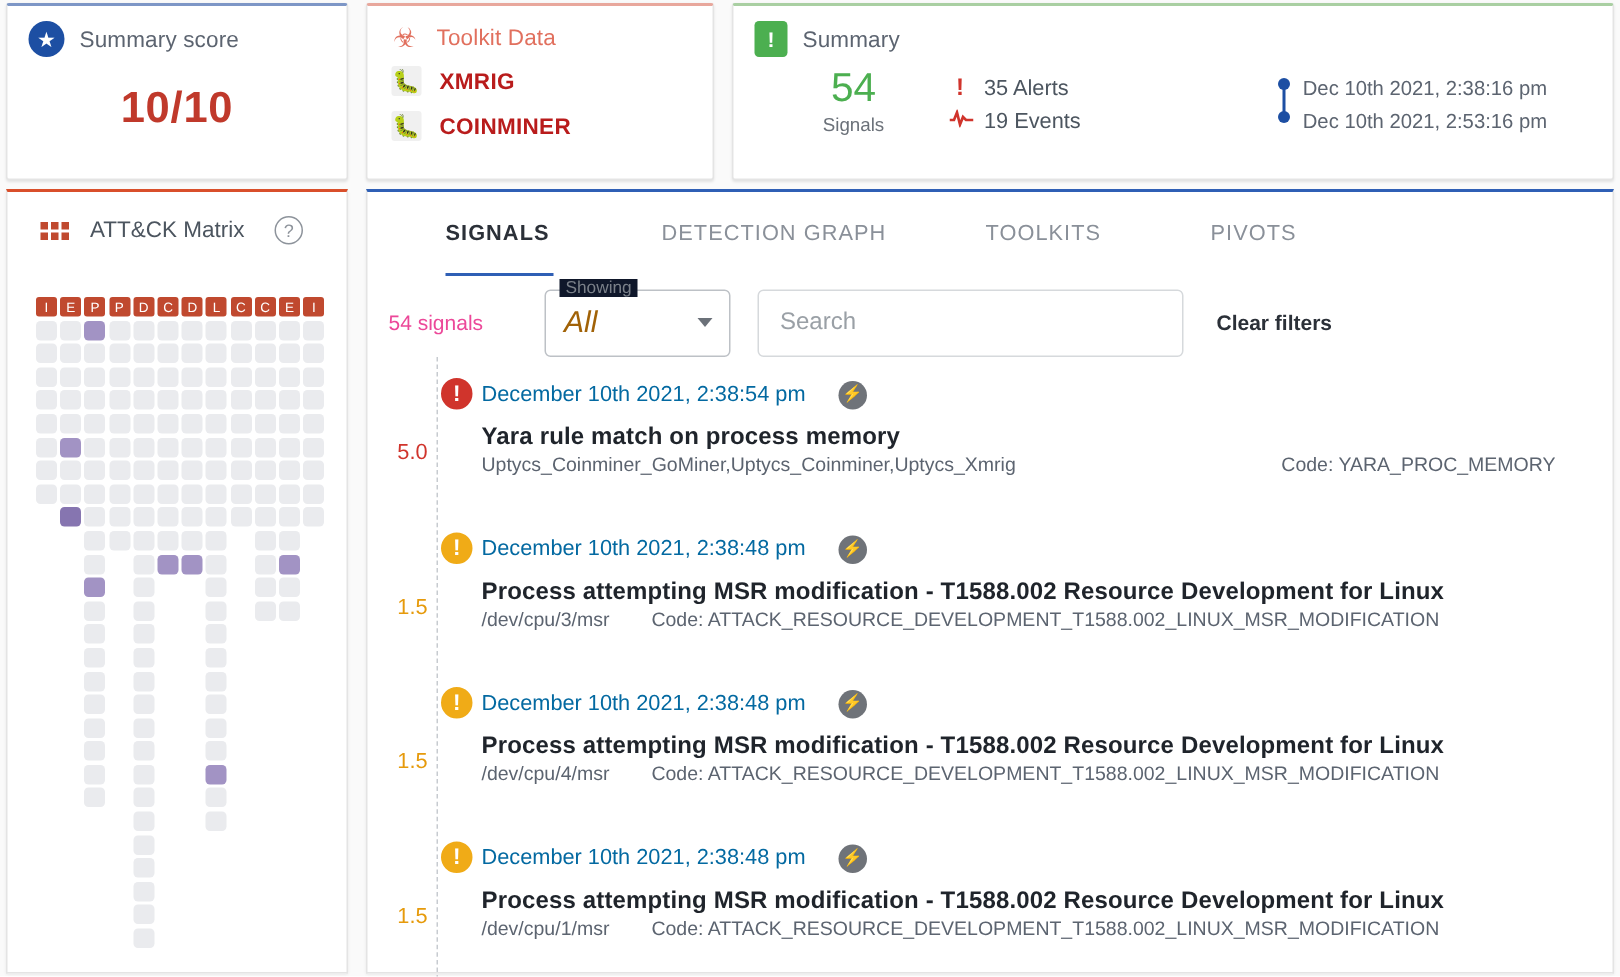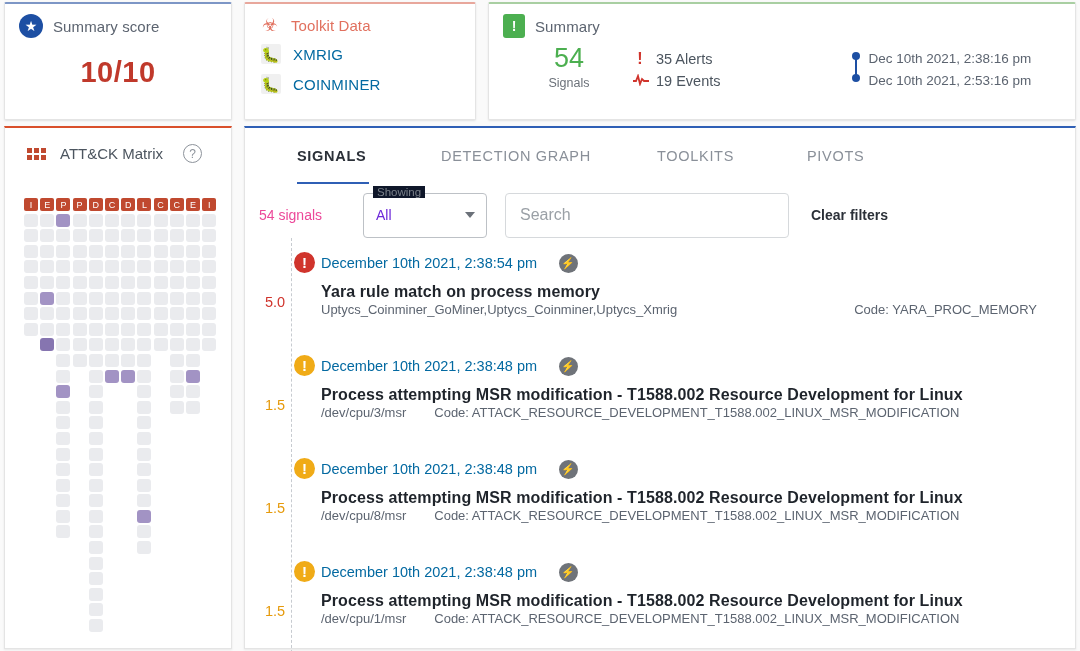--- a/index.html
+++ b/index.html
@@ -39,21 +39,21 @@
     text-align:center; color:#c0392b; font-size:29px; font-weight:bold;
     margin-top:18px; letter-spacing:.5px;
   }
 
   
   .tk-icon { width:22px; height:22px; display:flex; align-items:center; justify-content:center;
              font-size:18px; color:#e1705e; line-height:1; }
   .tk-row { display:flex; align-items:center; gap:12px; padding:2px 0 0 16px; }
   .tk-bug { width:20px; height:20px; display:flex; align-items:center; justify-content:center;
             font-size:15px; color:#8a8f96; background:#f0f0f0; border-radius:2px; line-height:1; }
-  .tk-name { font-size:15px; color:#0369a1; letter-spacing:.2px; }
+  .tk-name { font-size:15px; color:#b91c1c; letter-spacing:.2px;font-weight:bold; }
 
   
   .sum-icon {
     width:22px; height:24px; border-radius:3px; background:#4caf50;
     display:flex; align-items:center; justify-content:center; color:#fff;
     font-size:14px; font-weight:bold; line-height:1;
   }
   .sum-body { display:flex; align-items:flex-start; padding:6px 0 0 24px; }
   .sum-signals { width:112px; text-align:center; }
   .sum-signals .num { font-size:27px; color:#4caf50; line-height:1.1; }
@@ -116,21 +116,21 @@
   .tab.active::after {
     content:""; position:absolute; left:0; bottom:0; width:72px; height:2px; background:#2f5fb5;
   }
 
   .filter-bar { display:flex; align-items:center; height:62px; padding-left:14px; }
   .sig-count { font-size:14px; color:#ec4899; width:104px; }
   .select-wrap { position:relative; width:124px; height:45px; }
   .select-box {
     position:absolute; inset:0; border:1px solid #bdc1c6; border-radius:4px;
     display:flex; align-items:center; padding:0 12px;
-    font-size:14px; color:#6d28d9;
+    font-size:20px; color:#a16207;font-style:italic;
   }
   .select-legend {
     position:absolute; left:10px; top:-7px; background:#0f172a; padding:0 4px;
     font-size:11.5px; color:#7a8089;
   }
   .caret { position:absolute; right:12px; top:19px; width:0; height:0;
            border-left:5px solid transparent; border-right:5px solid transparent;
            border-top:6px solid #6b7179; }
   .search-box {
     margin-left:18px; width:284px; height:45px; border:1px solid #d6d9dc; border-radius:4px;
@@ -511,21 +511,21 @@
         <div class="signal">
           <div class="sig-dot warn">!</div>
           <div class="sig-score warn">1.5</div>
           <div class="sig-body">
             <div class="sig-time-row">
               <div class="sig-time">December 10th 2021, 2:38:48 pm</div>
               <div class="bolt">⚡</div>
             </div>
             <div class="sig-title">Process attempting MSR modification - T1588.002 Resource Development for Linux</div>
             <div class="sig-meta">
-              <div class="left">/dev/cpu/8/msr</div>
+              <div class="left">/dev/cpu/4/msr</div>
               <div class="code">Code: ATTACK_RESOURCE_DEVELOPMENT_T1588.002_LINUX_MSR_MODIFICATION</div>
             </div>
           </div>
         </div>
         <div class="signal">
           <div class="sig-dot warn">!</div>
           <div class="sig-score warn">1.5</div>
           <div class="sig-body">
             <div class="sig-time-row">
               <div class="sig-time">December 10th 2021, 2:38:48 pm</div>

